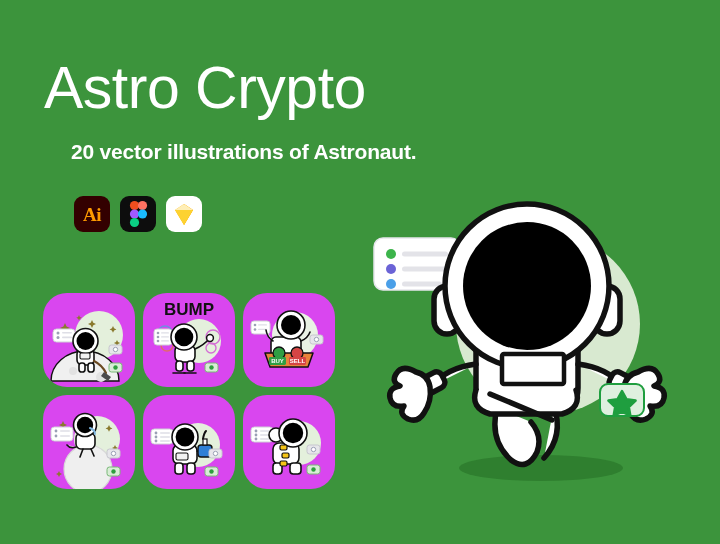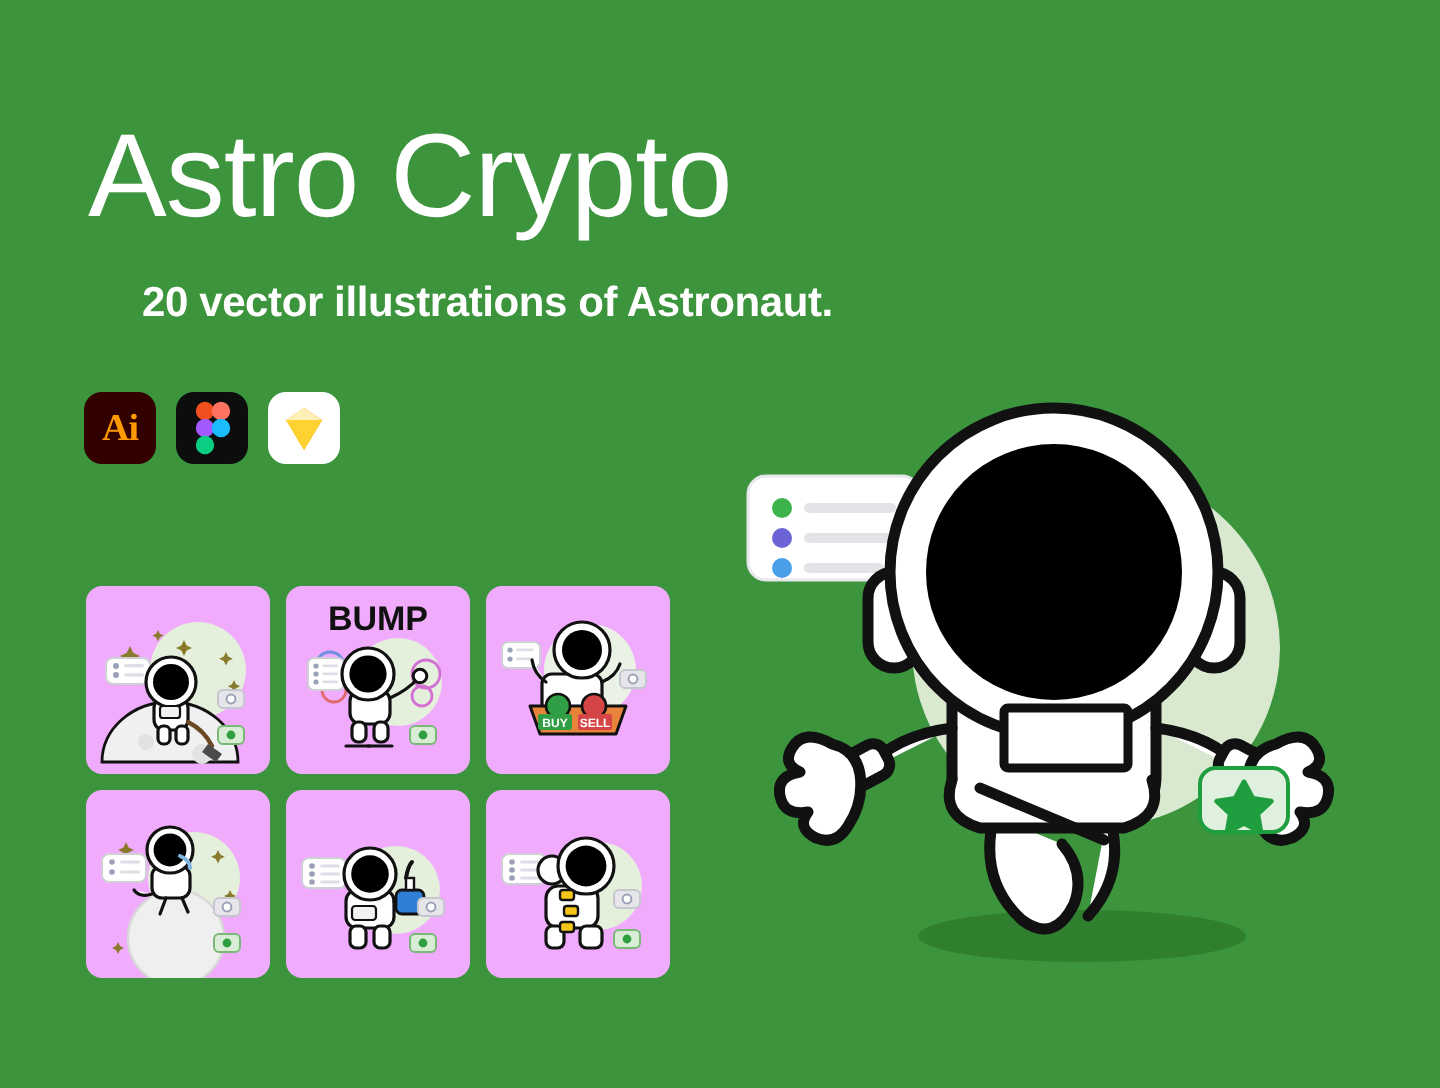--- a/index.html
+++ b/index.html
@@ -20,31 +20,31 @@
   .subtitle{
     position:absolute;left:42px;top:140px;
     font-size:21px;font-weight:700;color:#ffffff;
     letter-spacing:-0.2px;white-space:nowrap;margin-left:29px;
   }
 
   
   .apps{position:absolute;left:42px;top:196px;display:flex;gap:10px;}
   .app{width:36px;height:36px;border-radius:9px;position:relative;
        display:flex;align-items:center;justify-content:center;overflow:hidden;}
-  .app-ai{background:#330000;}
+  .app-ai{background:#330000;margin-left:32px;}
   .app-ai span{color:#ff9a00;font-size:19px;font-weight:700;letter-spacing:-0.5px;
                font-family:"Liberation Serif", serif;line-height:1;}
   .app-figma{background:#0d0d0d;}
   .app-sketch{background:#ffffff;}
 
   
   .grid{position:absolute;left:43px;top:293px;
         display:grid;grid-template-columns:repeat(3,92px);grid-template-rows:repeat(2,94px);
         gap:8px 8px;}
-  .thumb{background:#f0abfc;border-radius:8px;position:relative;overflow:hidden;}
+  .thumb{background:#d946ef;border-radius:24px;position:relative;overflow:hidden;}
   .thumb svg{display:block;width:100%;height:100%;}
 
   
   .hero{position:absolute;left:366px;top:176px;width:340px;height:330px;}
   .hero svg{display:block;width:100%;height:100%;overflow:visible;}
 </style>
 </head>
 <body>
 
 <div class="stage">

